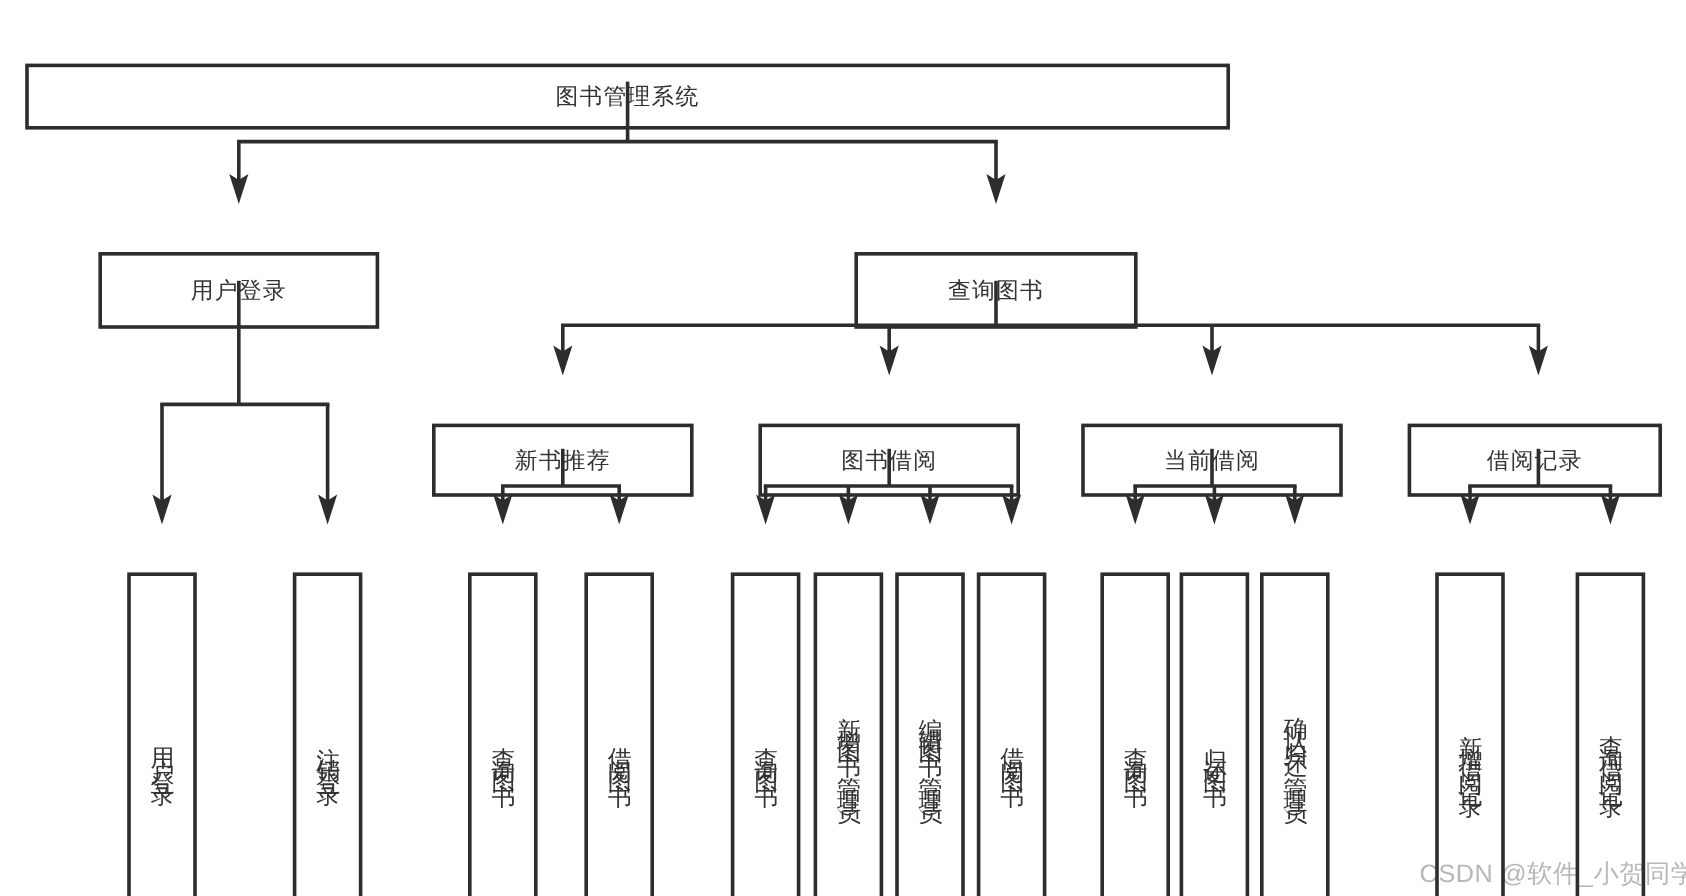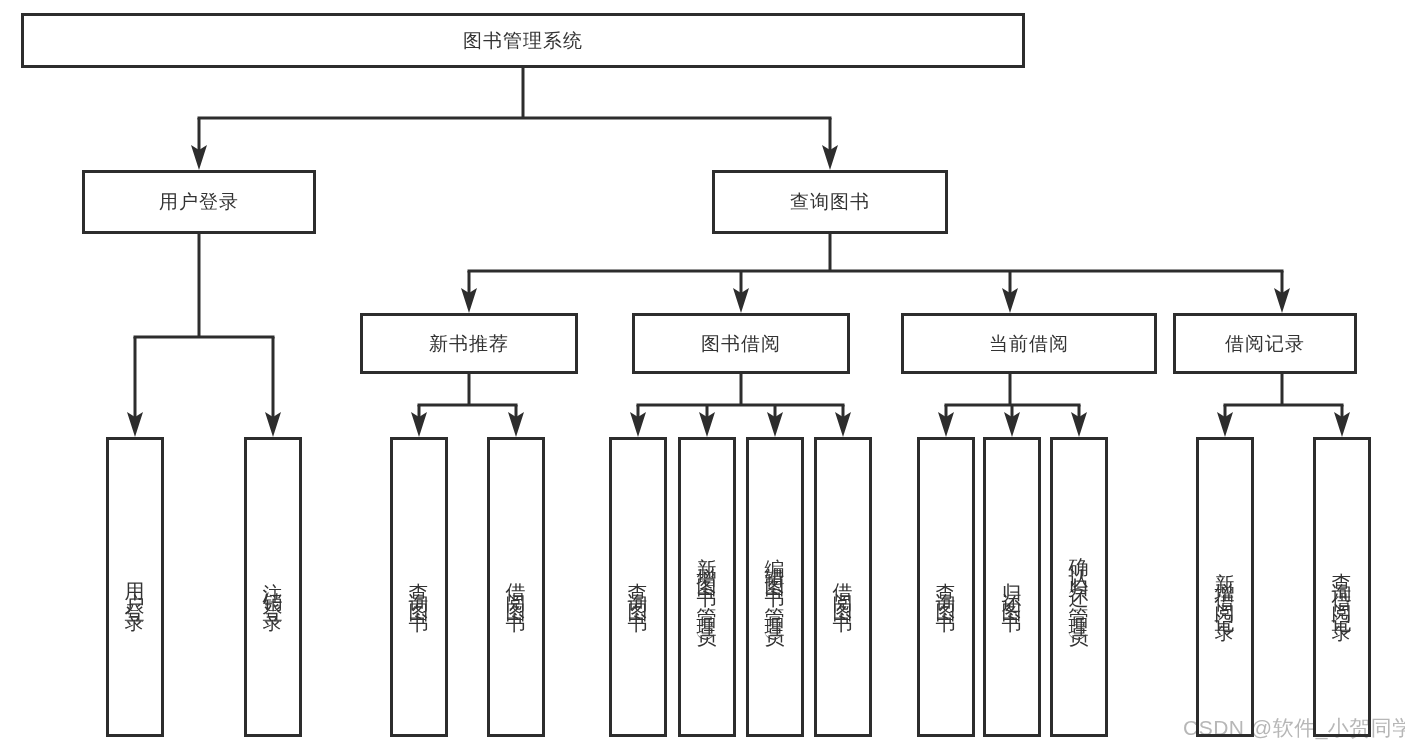--- a/index.html
+++ b/index.html
@@ -12,20 +12,21 @@
     position:absolute; left:0; top:0; width:1405px; height:747px;
     z-index:3; pointer-events:none;
   }
   .box {
     position:absolute; box-sizing:border-box;
     border:3px solid var(--line,#2d2d2d);
     background:transparent;
     display:flex; align-items:center; justify-content:center;
     color:var(--text,#333333);
     z-index:2;
+    margin-top:40px;
   }
   .hbox { font-size:19px; letter-spacing:1px; }
   .leaf { width:58px; top:437px; height:300px; }
   .leaf .vtext {
     writing-mode: vertical-rl;
     text-orientation: mixed;
     font-size:20px;
     line-height:1.1;
     letter-spacing:10px;
   }
@@ -106,24 +107,24 @@
   <div class="box hbox" style="left:712px; top:170px; width:236px; height:64px;">
     <span>查询图书</span>
   </div>
 
   <div class="box hbox" style="left:632px; top:313px; width:218px; height:61px;">
     <span>图书借阅</span>
   </div>
   <div class="box hbox" style="left:360px; top:313px; width:218px; height:61px;">
     <span>新书推荐</span>
   </div>
-  <div class="box hbox" style="left:901px; top:313px; width:256px; height:61px;">
+  <div class="box hbox" style="left:901px; top:313px; width:218px; height:61px;">
     <span>当前借阅</span>
   </div>
-  <div class="box hbox" style="left:1173px; top:313px; width:184px; height:61px;">
+  <div class="box hbox" style="left:1173px; top:313px; width:212px; height:61px;">
     <span>借阅记录</span>
   </div>
 
   <div class="box leaf" style="left:106px;">
     <span class="vtext">用户登录</span>
   </div>
   <div class="box leaf" style="left:244px;">
     <span class="vtext">注销登录</span>
   </div>
   <div class="box leaf" style="left:390px;">

